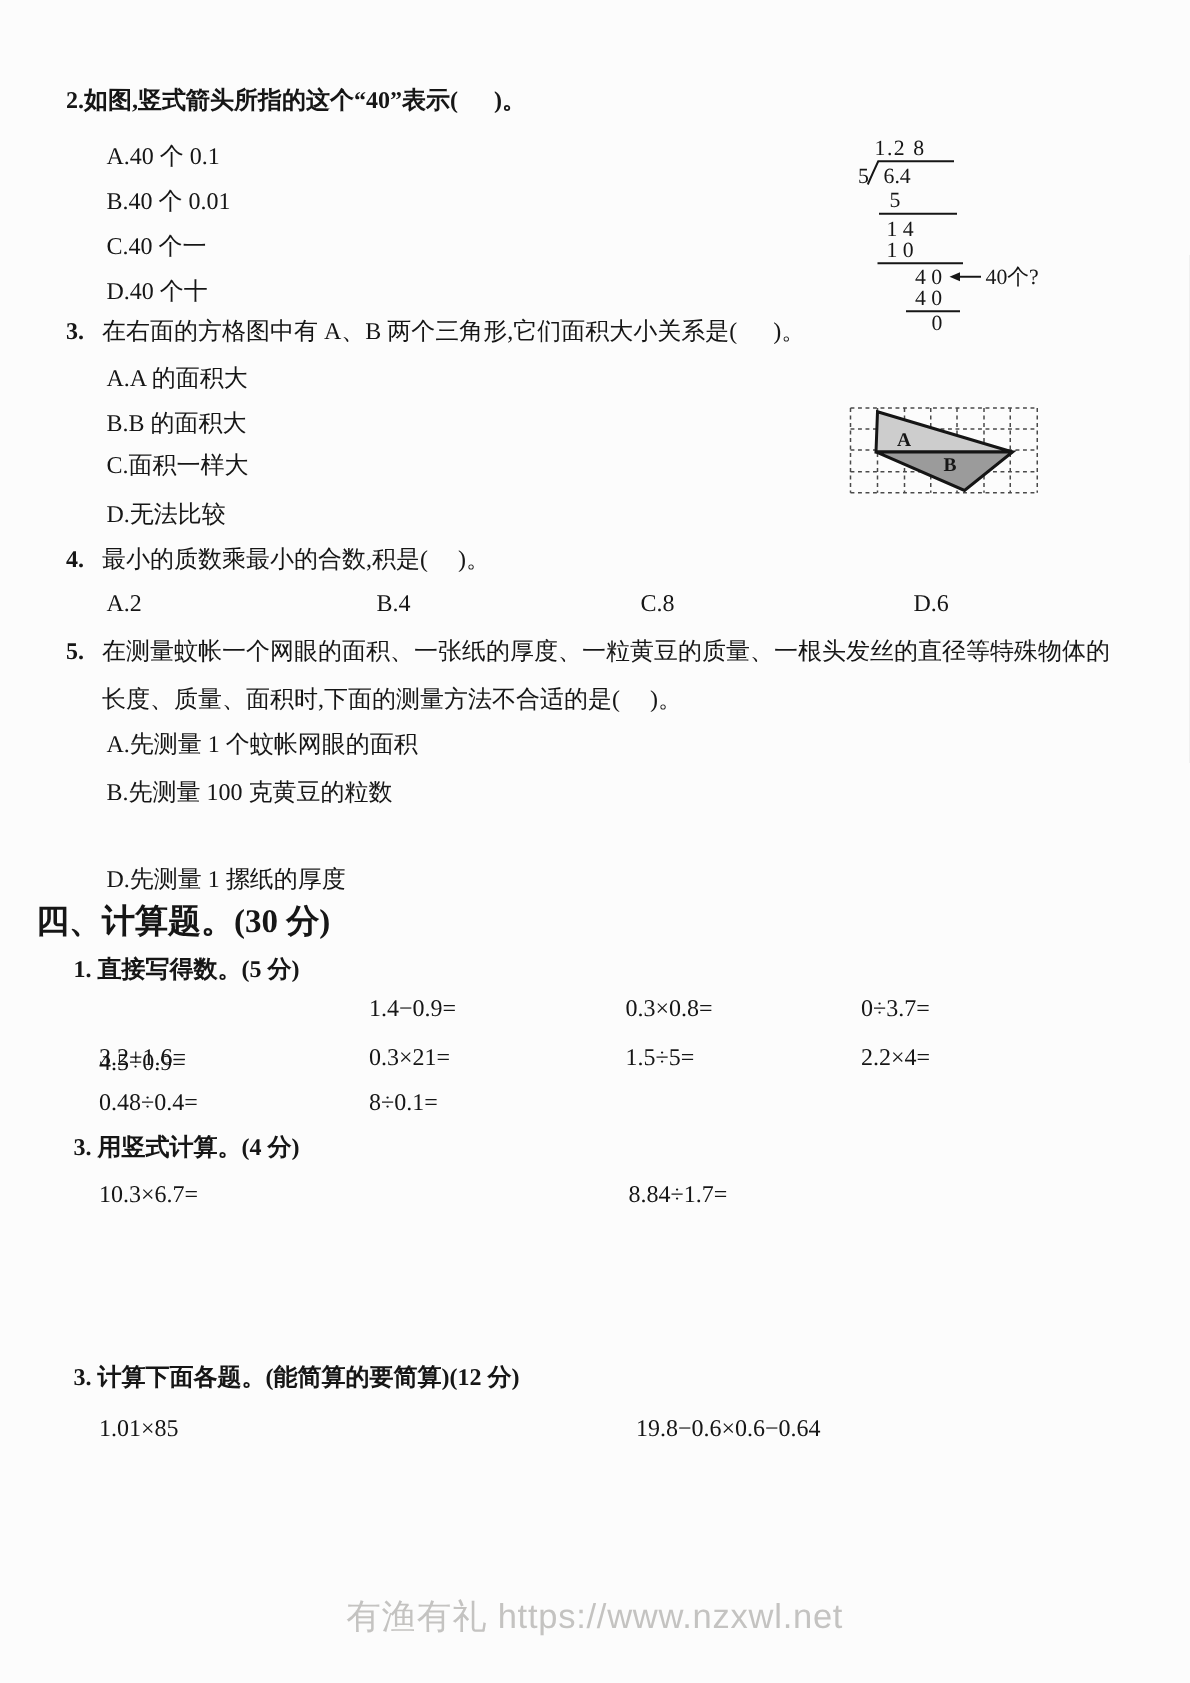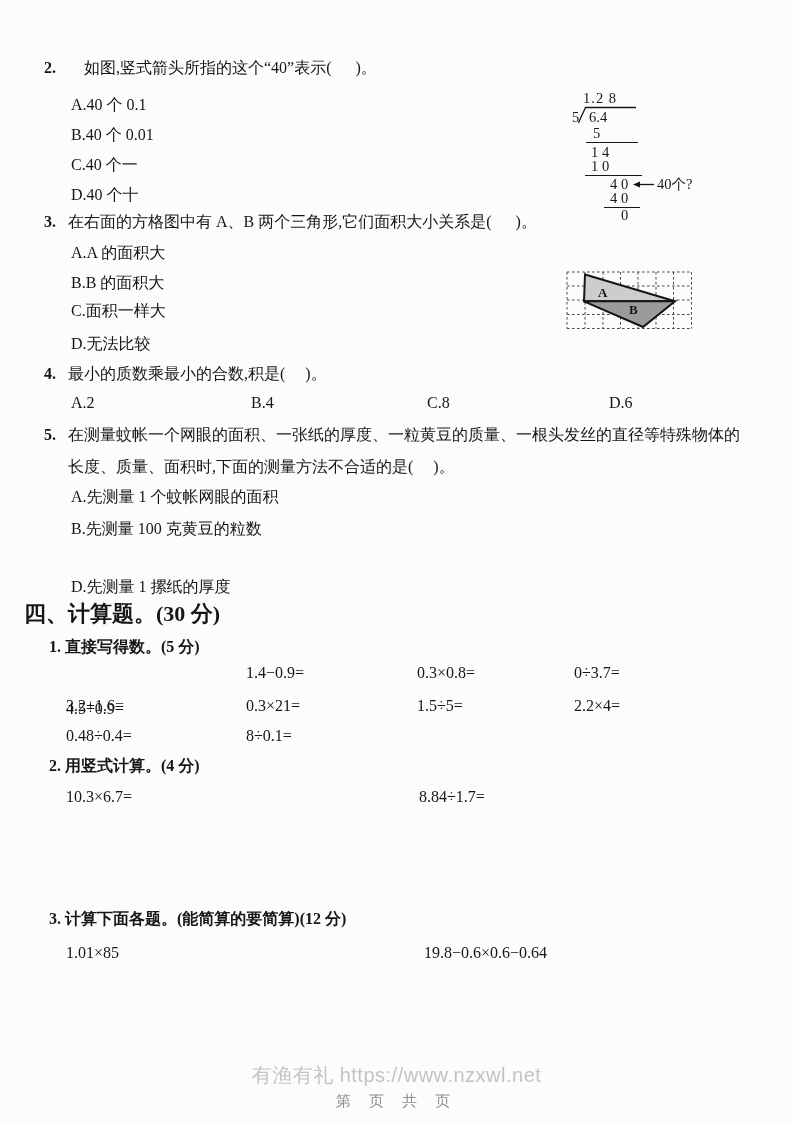--- a/index.html
+++ b/index.html
@@ -14,39 +14,39 @@
   }
   .abs{position:absolute;white-space:pre-wrap;font-size:16px;line-height:20px;}
   .qnum{font-weight:700;}
   .sec{font-weight:700;font-size:22px;}
   .subsec{font-weight:700;}
   .wrap2{width:680px;line-height:32px;}
   .footer-site{
     position:absolute;left:0;top:1062px;width:100%;
     text-align:center;color:#c4c3c1;
     font-family:"Liberation Sans","DejaVu Sans",sans-serif;
-    font-size:20px;letter-spacing:.5px;
+    font-size:23px;letter-spacing:.5px;
   }
   .footer-page{
     position:absolute;left:0;top:1092px;width:100%;
     text-align:center;color:#8e8e8c;
     font-family:"Liberation Sans","DejaVu Sans",sans-serif;
     font-size:15px;letter-spacing:7px;
   }
   svg text{font-family:"Liberation Serif","DejaVu Serif",serif;fill:#161616;}
   .divfig text{font-size:14.5px;}
   .gridfig text{font-size:13px;font-weight:700;}
 </style>
 </head>
 <body>
 
 <div class="page">
 
   <div class="abs qnum" style="left:44px;top:58px;">2.</div>
-  <div class="abs" style="left:84px;top:58px;">如图,竖式箭头所指的这个“40”表示(      )。</div>
+  <div class="abs" style="left:56px;top:58px;font-weight:bold;">如图,竖式箭头所指的这个“40”表示(      )。</div>
   <div class="abs" style="left:71px;top:95px;">A.40 个 0.1</div>
   <div class="abs" style="left:71px;top:125px;">B.40 个 0.01</div>
   <div class="abs" style="left:71px;top:155px;">C.40 个一</div>
   <div class="abs" style="left:71px;top:185px;">D.40 个十</div>
 
   <svg class="divfig" style="position:absolute;left:570px;top:86px;" width="140" height="138" viewBox="0 0 140 138">
     <text x="13" y="17" letter-spacing="1">1.2 8</text>
     <line x1="15" y1="21.5" x2="66" y2="21.5" stroke="#161616" stroke-width="1.3"></line>
     <path d="M15.5 21.5 Q 12 29 8.5 37" fill="none" stroke="#161616" stroke-width="1.3"></path>
     <text x="2" y="36">5</text>
@@ -117,24 +117,23 @@
   <div class="abs" style="left:574px;top:663px;">0÷3.7=</div>
 
   <div class="abs" style="left:66px;top:696px;">3.2+1.6=</div>
   <div class="abs" style="left:246px;top:696px;">0.3×21=</div>
   <div class="abs" style="left:417px;top:696px;">1.5÷5=</div>
   <div class="abs" style="left:574px;top:696px;">2.2×4=</div>
 
   <div class="abs" style="left:66px;top:726px;">0.48÷0.4=</div>
   <div class="abs" style="left:246px;top:726px;">8÷0.1=</div>
 
-  <div class="abs subsec" style="left:49px;top:756px;">2. 用竖式计算。(4 分)</div>
+  <div class="abs subsec" style="left:49px;top:756px;">3. 用竖式计算。(4 分)</div>
   <div class="abs" style="left:66px;top:787px;">10.3×6.7=</div>
   <div class="abs" style="left:419px;top:787px;">8.84÷1.7=</div>
 
   <div class="abs subsec" style="left:49px;top:909px;">3. 计算下面各题。(能简算的要简算)(12 分)</div>
   <div class="abs" style="left:66px;top:943px;">1.01×85</div>
   <div class="abs" style="left:424px;top:943px;">19.8−0.6×0.6−0.64</div>
 
   <div class="footer-site">有渔有礼 https://www.nzxwl.net</div>
-  <div class="footer-page">第 页 共 页</div>
 
 </div>
 
 </body></html>

